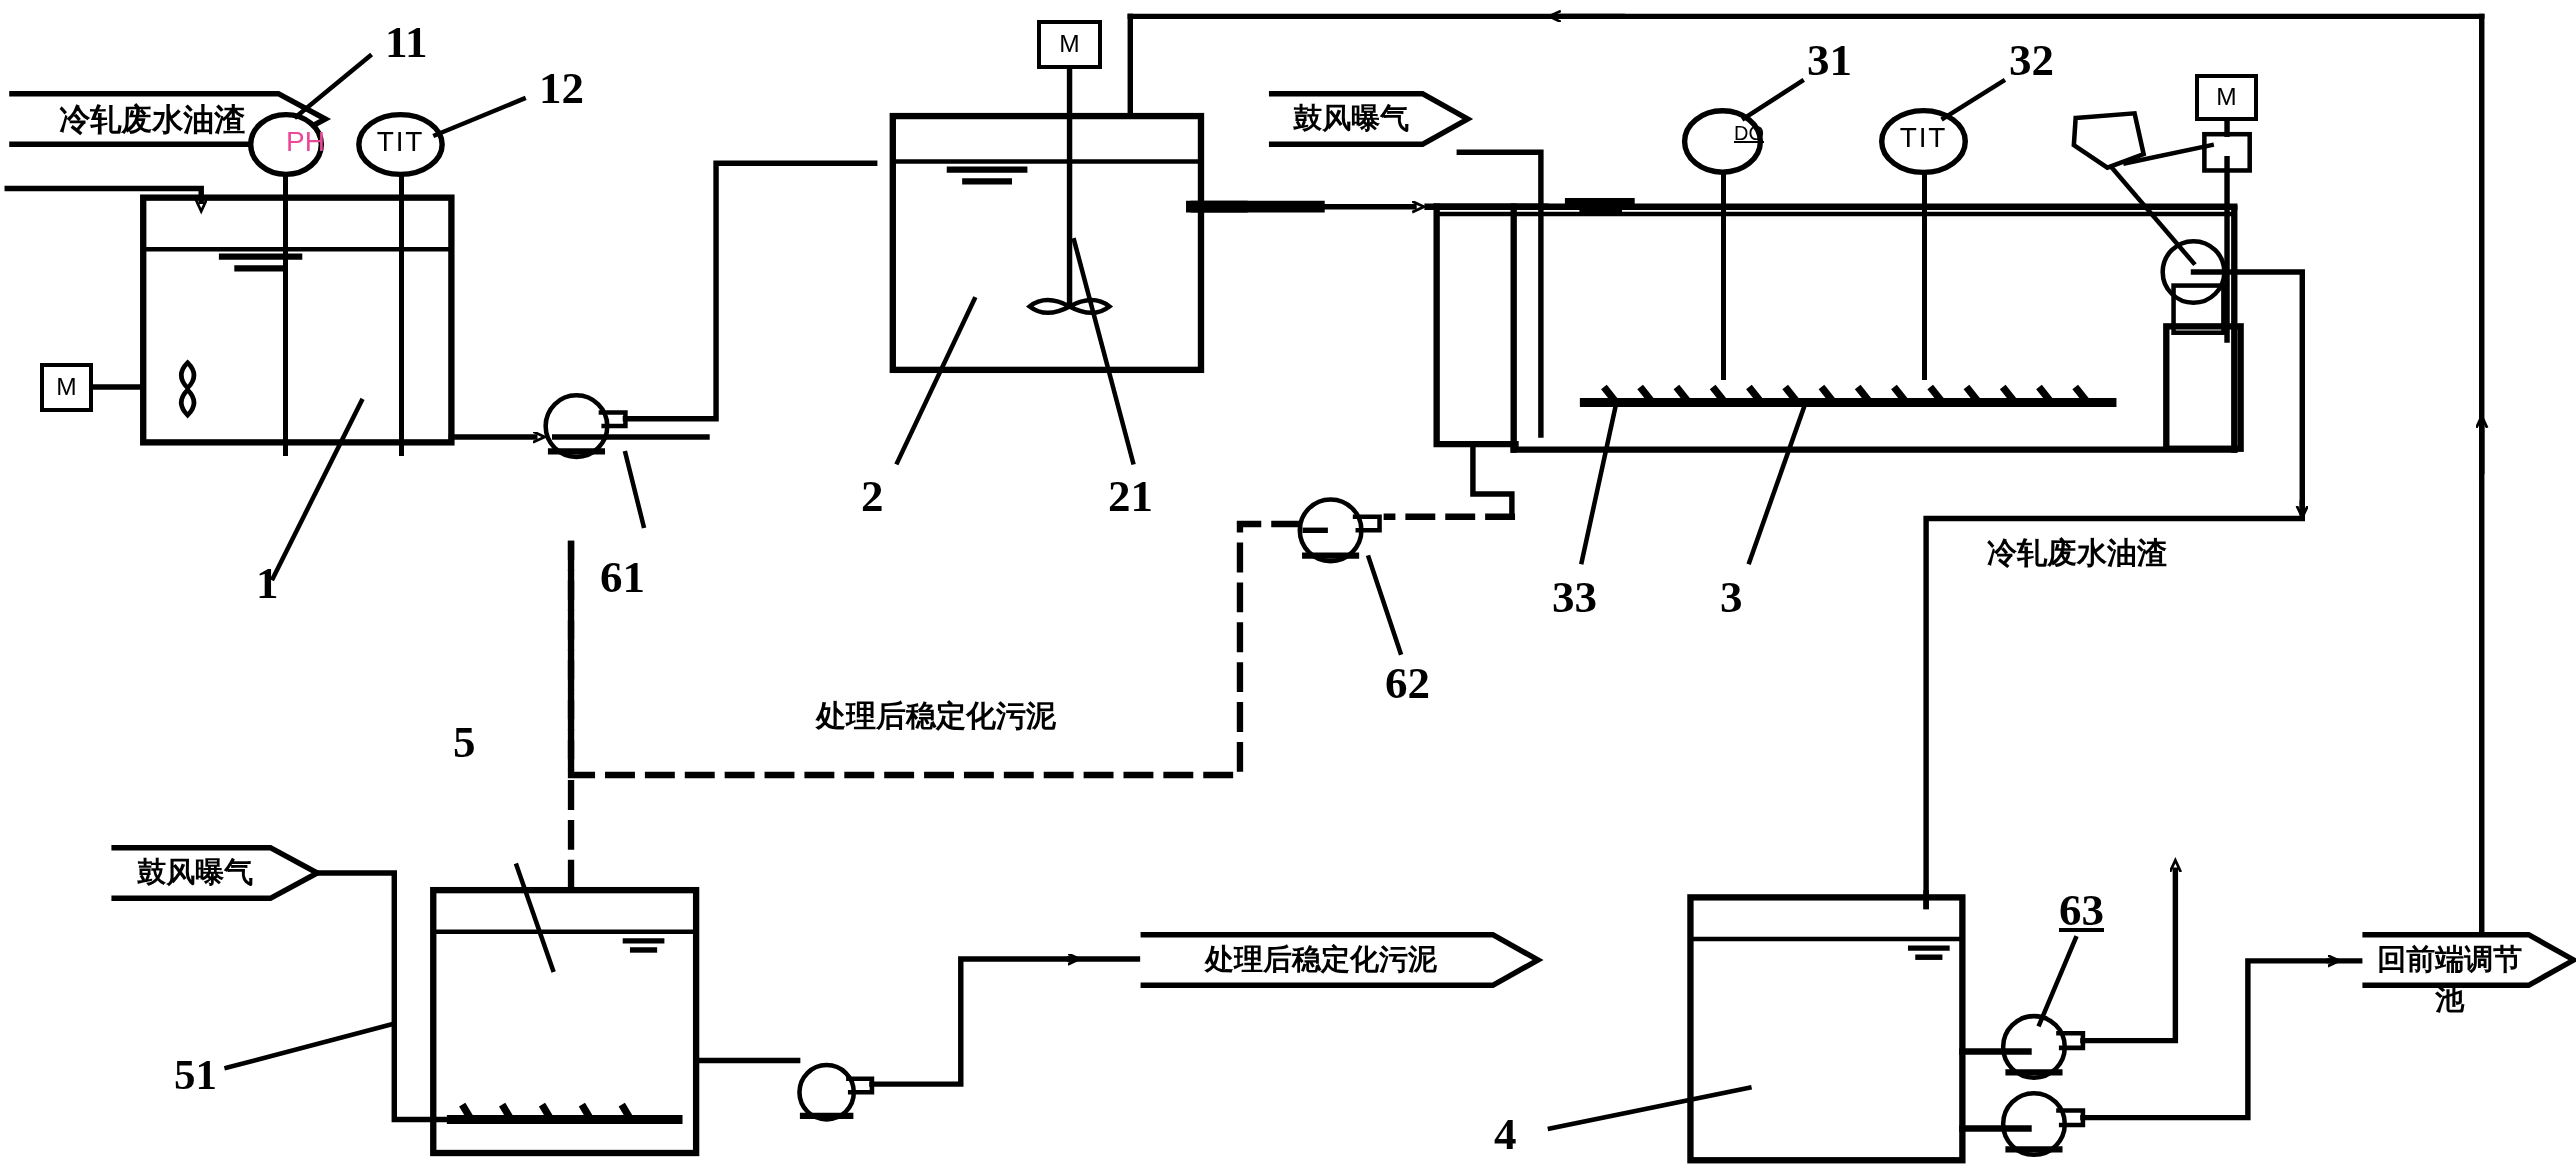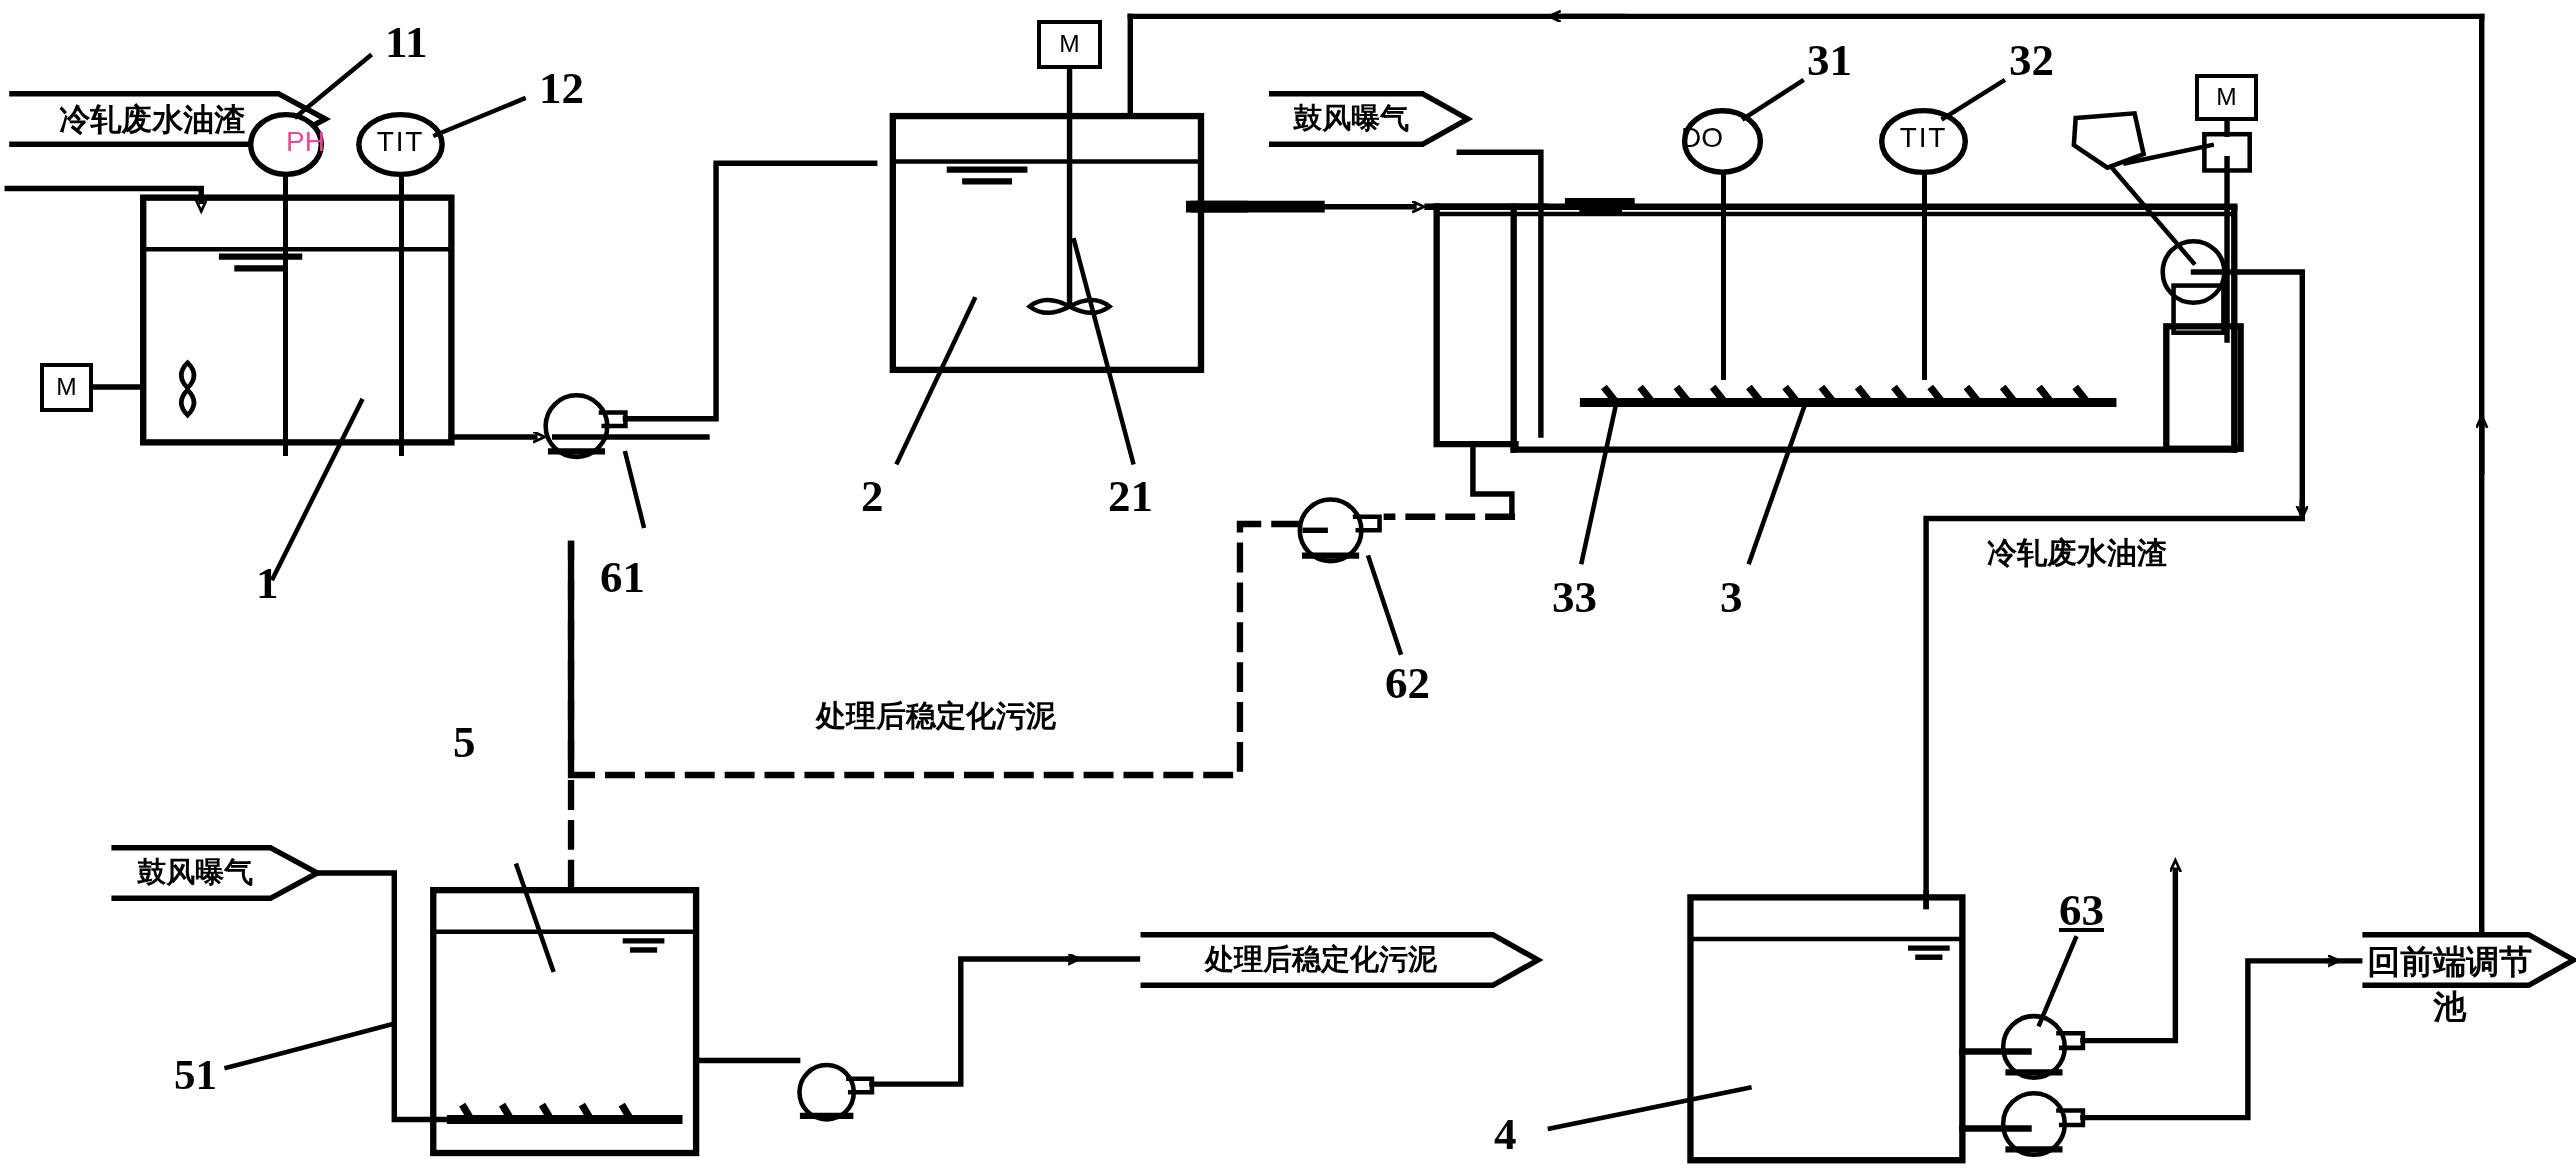--- a/index.html
+++ b/index.html
@@ -295,43 +295,43 @@
   </svg>
   <div style="position:absolute;left:9px;top:8.2px;width:348px;text-align:center;
               font-size:29px;font-weight:700;color:#000;">处理后稳定化污泥</div>
 </div>
 
 <div style="position:absolute;left:2360px;top:932px;">
   <svg width="218" height="56" viewBox="0 0 240 62">
     <path d="M2,3 L186,3 L236,31 L186,59 L2,59" fill="#fff" stroke="#000" stroke-width="6"></path>
   </svg>
   <div style="position:absolute;left:7.3px;top:8.2px;width:165px;text-align:center;
-              font-size:33px;font-weight:700;color:#000;">回前端调节池</div>
+              font-size:29px;font-weight:700;color:#000;">回前端调节池</div>
 </div>
 
 <div style="position:absolute;left:247px;top:111px;width:78px;height:67px;">
   <svg width="78" height="67" viewBox="0 0 86 74">
     <ellipse cx="43" cy="37" rx="39" ry="33" fill="#fff" stroke="#000" stroke-width="6"></ellipse>
   </svg>
   <div style="position:absolute;left:0;top:14.5px;width:78px;text-align:right;
               font-size:28px;color:#ec4899;">PH</div>
 </div>
 <div style="position:absolute;left:355px;top:111px;width:91px;height:67px;">
   <svg width="91" height="67" viewBox="0 0 100 74">
     <ellipse cx="50" cy="37" rx="46" ry="33" fill="#fff" stroke="#000" stroke-width="6"></ellipse>
   </svg>
   <div style="position:absolute;left:0;top:14.5px;width:91px;text-align:center;
               font-size:28px;color:#000;letter-spacing:1.8px;">TIT</div>
 </div>
 <div style="position:absolute;left:1681px;top:107px;width:83px;height:69px;">
   <svg width="83" height="69" viewBox="0 0 92 76">
     <ellipse cx="46" cy="38" rx="42" ry="34" fill="#fff" stroke="#000" stroke-width="6"></ellipse>
   </svg>
-  <div style="position:absolute;left:0;top:14.5px;width:83px;text-align:left;
-              font-size:28px;color:#000;">DO</div>
+  <div style="position:absolute;left:0;top:14.5px;width:83px;text-align:right;
+              font-size:20px;color:#000;text-decoration:underline;">DO</div>
 </div>
 <div style="position:absolute;left:1878px;top:107px;width:91px;height:69px;">
   <svg width="91" height="69" viewBox="0 0 100 76">
     <ellipse cx="50" cy="38" rx="46" ry="34" fill="#fff" stroke="#000" stroke-width="6"></ellipse>
   </svg>
   <div style="position:absolute;left:0;top:14.5px;width:91px;text-align:center;
               font-size:28px;color:#000;letter-spacing:1.8px;">TIT</div>
 </div>
 
 <div style="position:absolute;left:283px;top:175px;width:4.5px;height:281px;background:#000;"></div>

